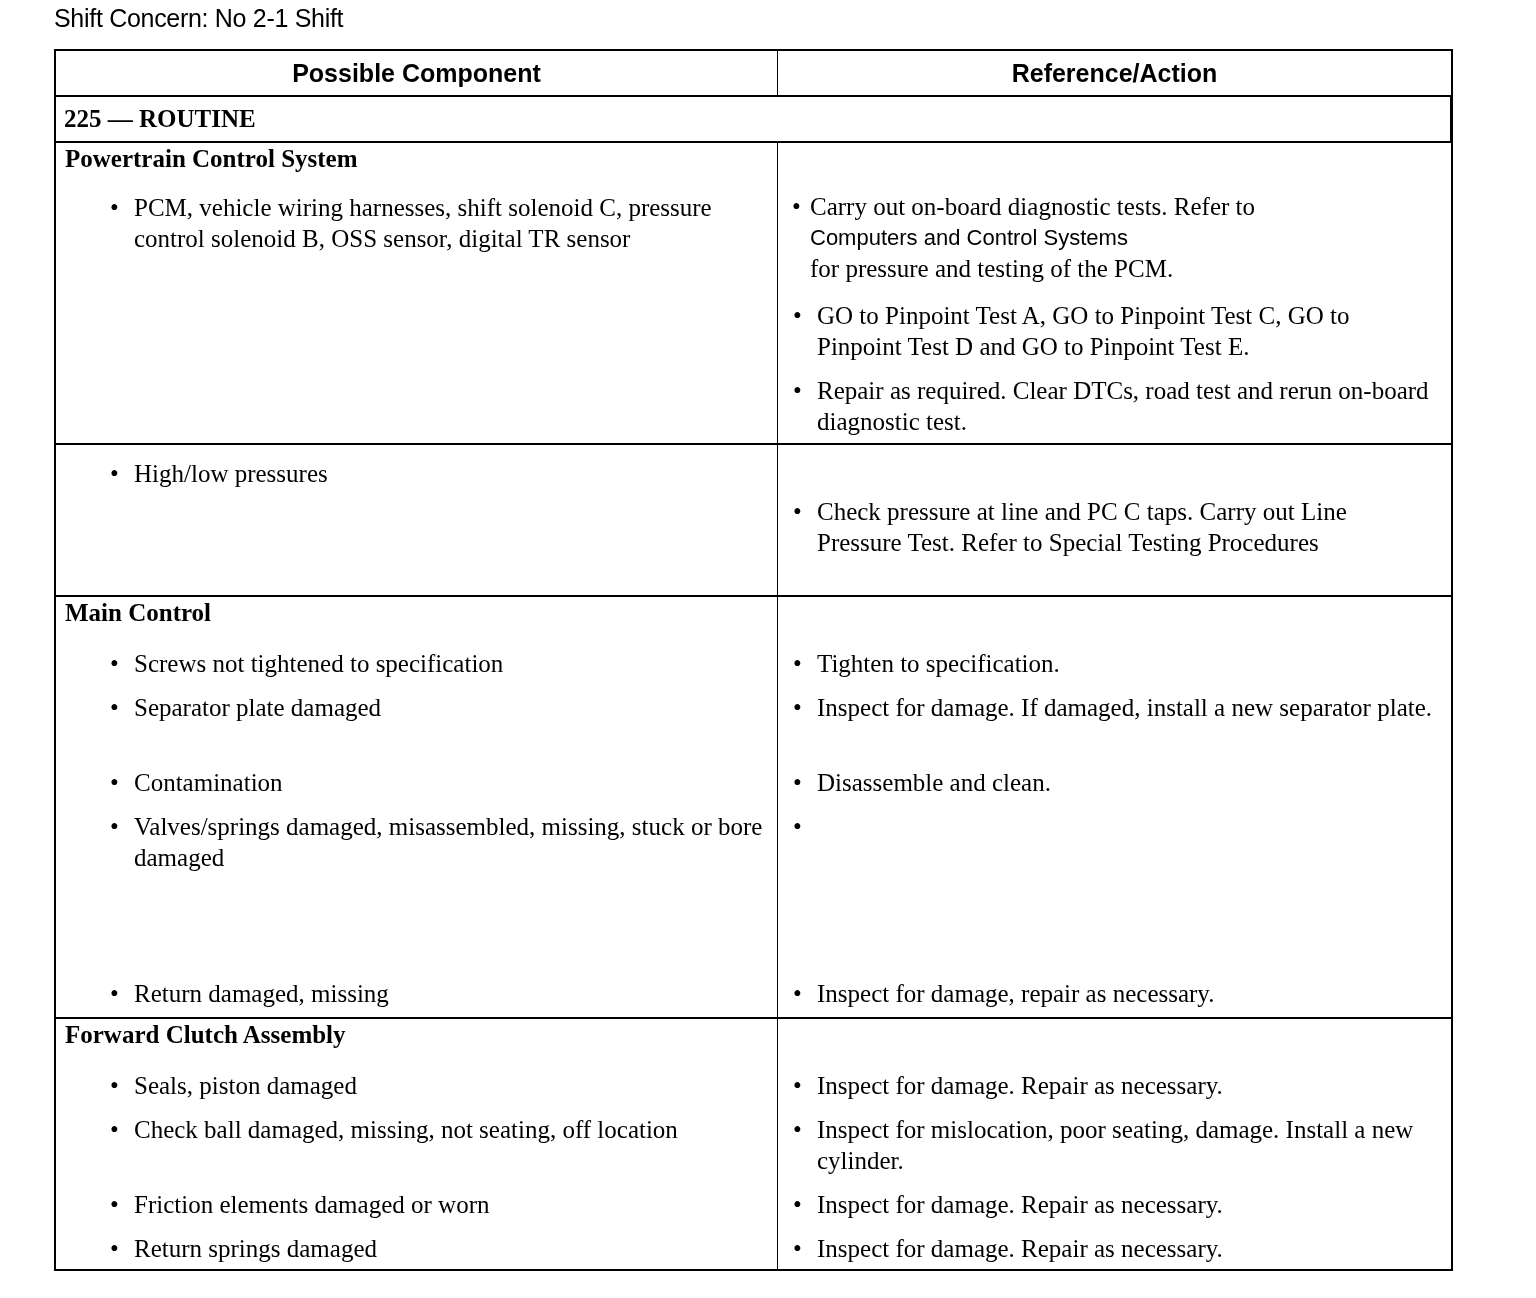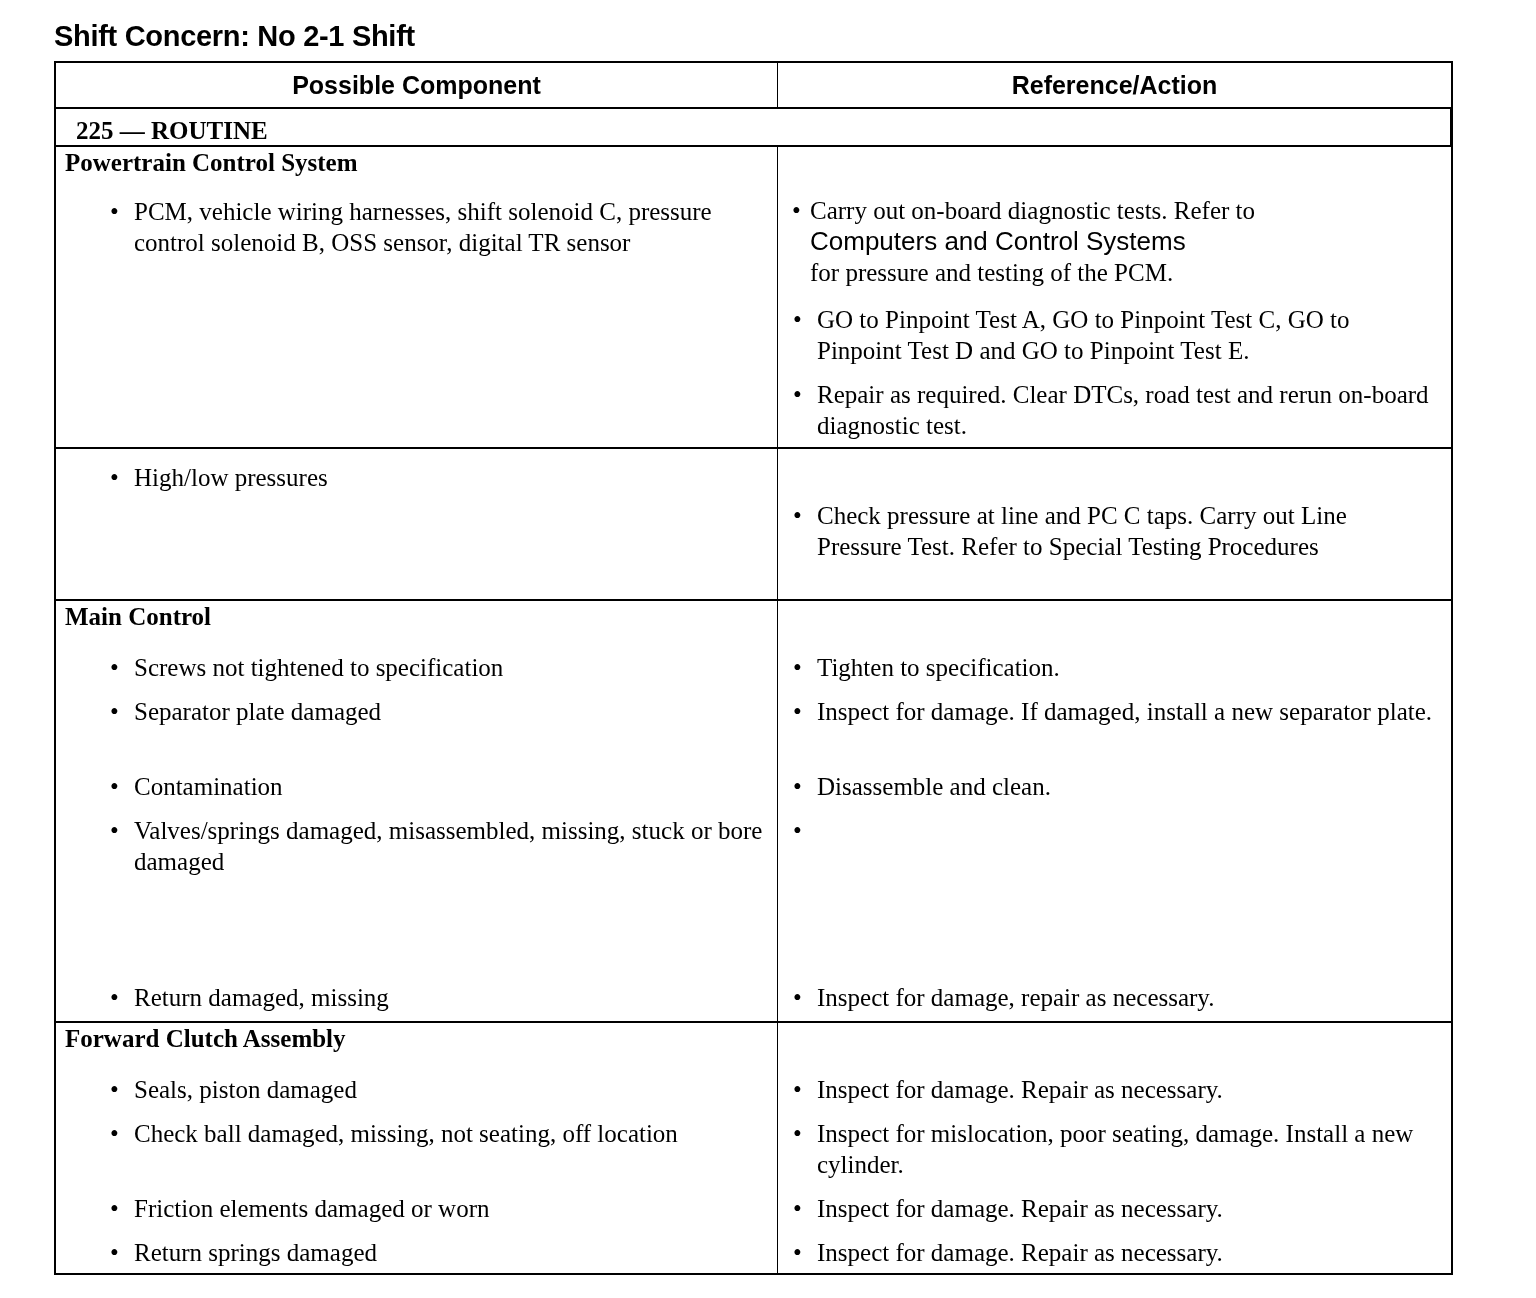--- a/index.html
+++ b/index.html
@@ -1,45 +1,45 @@
 <!DOCTYPE html>
 <html><head>
 <meta charset="utf-8">
 <style>
   html, body { margin:0; padding:0; background:#ffffff; }
   body { width:1536px; height:1298px; position:relative; overflow:hidden; color:#000; }
   .title {
-    position:absolute; left:54px; top:20px;
-    font-family:"Liberation Sans", sans-serif; font-weight:bold; font-size:29px;
+    position:absolute; left:54px; top:4px;
+    font-family:"Liberation Sans", sans-serif; font-weight:normal; font-size:25px;
     letter-spacing:-0.3px;
   }
   .tbl {
     position:absolute; left:54px; top:49px; width:1399px;
     border:2px solid #000; box-sizing:border-box;
-    font-family:"Liberation Serif", serif; font-size:25px; line-height:31px;margin-top:12px;
+    font-family:"Liberation Serif", serif; font-size:25px; line-height:31px;
   }
   .row { display:flex; border-top:2px solid #000; }
   .row:first-child { border-top:none; }
   .cell { box-sizing:border-box; }
   .c1 { width:722px; border-right:1px solid #000; }
   .c2 { flex:1; }
   .hdr .cell {
     font-family:"Liberation Sans", sans-serif; font-weight:bold; font-size:25px;
     text-align:center; height:44px; line-height:44px;
   }
   .routine {
-    font-weight:bold; height:36px; line-height:44px; padding-left:20px;
+    font-weight:bold; height:44px; line-height:44px; padding-left:8px;
     border-right:1px solid #000;
   }
   .sec-title { font-weight:bold; padding:0 0 0 9px; height:38px; box-sizing:border-box; }
   .item { display:flex; }
   .bullet { width:24px; flex:none; }
   .c1 .item { padding-left:54px; padding-right:10px; }
   .c2 .item { padding-left:15px; padding-right:18px; }
-  .sans { font-family:"Liberation Sans", sans-serif; font-size:26px; }
+  .sans { font-family:"Liberation Sans", sans-serif; font-size:22px; }
 </style>
 </head>
 <body>
 
 <div class="title">Shift Concern: No 2-1 Shift</div>
 
 <div class="tbl">
   <div class="row hdr">
     <div class="cell c1">Possible Component</div>
     <div class="cell c2">Reference/Action</div>

